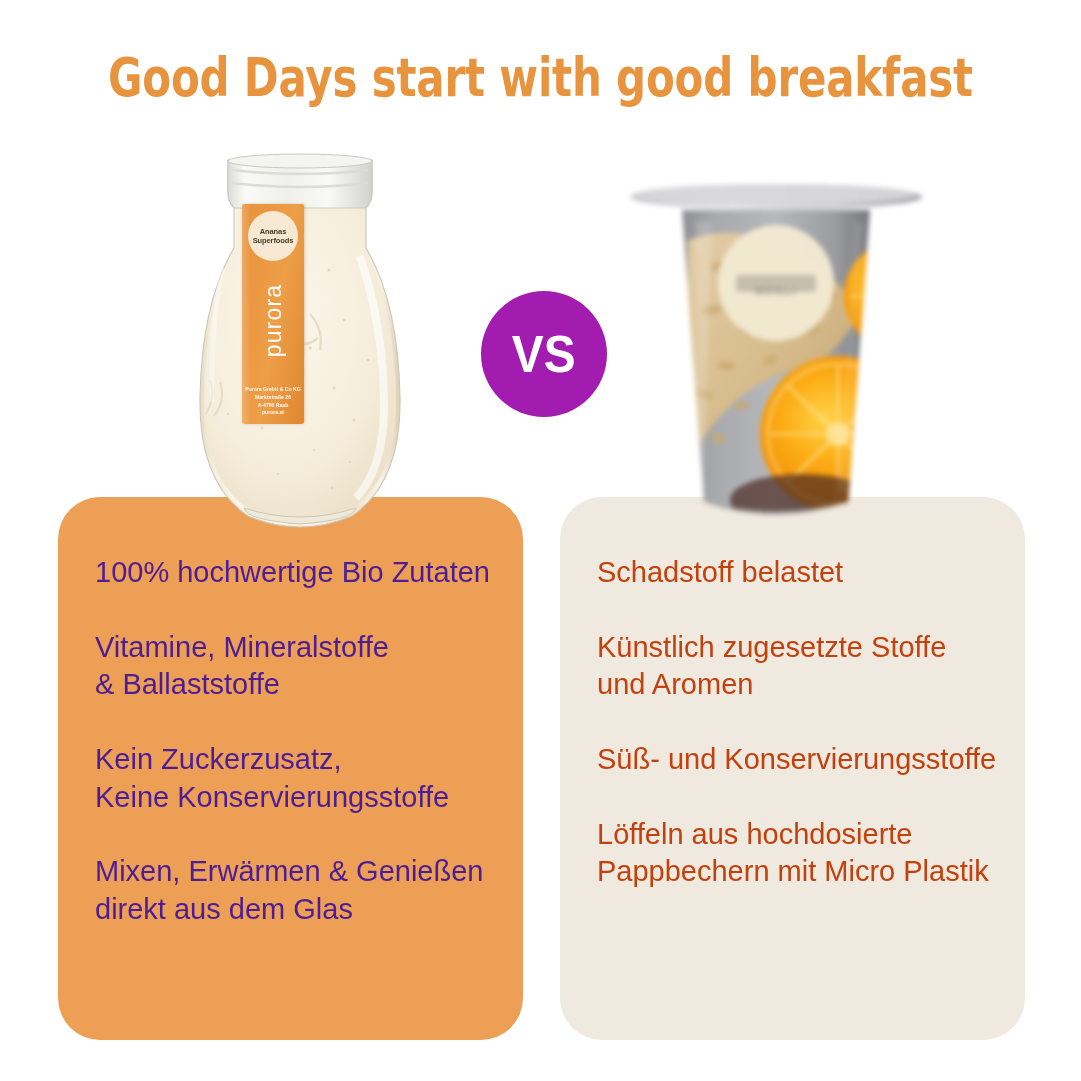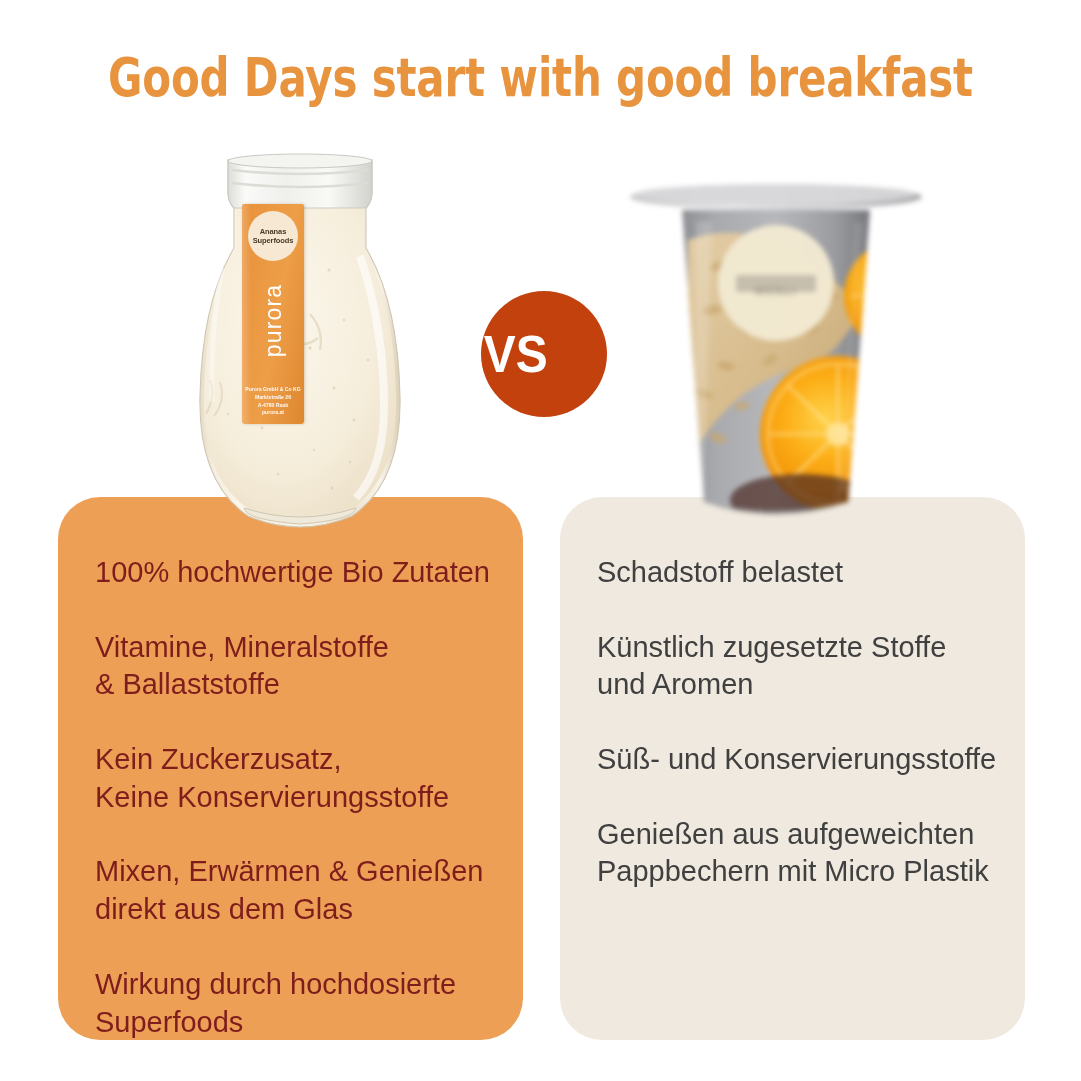--- a/index.html
+++ b/index.html
@@ -63,34 +63,35 @@
   }
   .benefit {
     font-size: 29px;
     font-weight: 300;
     line-height: 1.30;
     margin-bottom: 37px;
     white-space: pre-line;
   }
   .benefit:last-child { margin-bottom: 0; }
 
-  .panel-pro .benefit { color: #7f1d1d; }
-  .panel-con .benefit { color: #404040; }
+  .panel-pro .benefit { color: #4c1d95; }
+  .panel-con .benefit { color: #c2410c; }
 
   
   .vs-badge {
     position: absolute;
     left: 481px;
     top: 291px;
     width: 126px;
     height: 126px;
     border-radius: 50%;
-    background: #c2410c;
+    background: #a21caf;
     display: flex;
     align-items: center;
+    justify-content: center;
     z-index: 40;
   }
   .vs-badge .vs-text {
     color: #FFFFFF;
     font-size: 52px;
     font-weight: 700;
     letter-spacing: 0px;
     line-height: 1;
     transform: scaleX(0.92);
   }
@@ -399,29 +400,27 @@
 
   <div class="panel panel-pro">
     <div class="benefit-list">
       <div class="benefit">100% hochwertige Bio Zutaten</div>
       <div class="benefit">Vitamine, Mineralstoffe
 &amp; Ballaststoffe</div>
       <div class="benefit">Kein Zuckerzusatz,
 Keine Konservierungsstoffe</div>
       <div class="benefit">Mixen, Erwärmen &amp; Genießen
 direkt aus dem Glas</div>
-      <div class="benefit">Wirkung durch hochdosierte
-Superfoods</div>
     </div>
   </div>
 
   <div class="panel panel-con">
     <div class="benefit-list">
       <div class="benefit">Schadstoff belastet</div>
       <div class="benefit">Künstlich zugesetzte Stoffe
 und Aromen</div>
       <div class="benefit">Süß- und Konservierungsstoffe</div>
-      <div class="benefit">Genießen aus aufgeweichten
+      <div class="benefit">Löffeln aus hochdosierte
 Pappbechern mit Micro Plastik</div>
     </div>
   </div>
 
 </div>
 
 </body></html>

